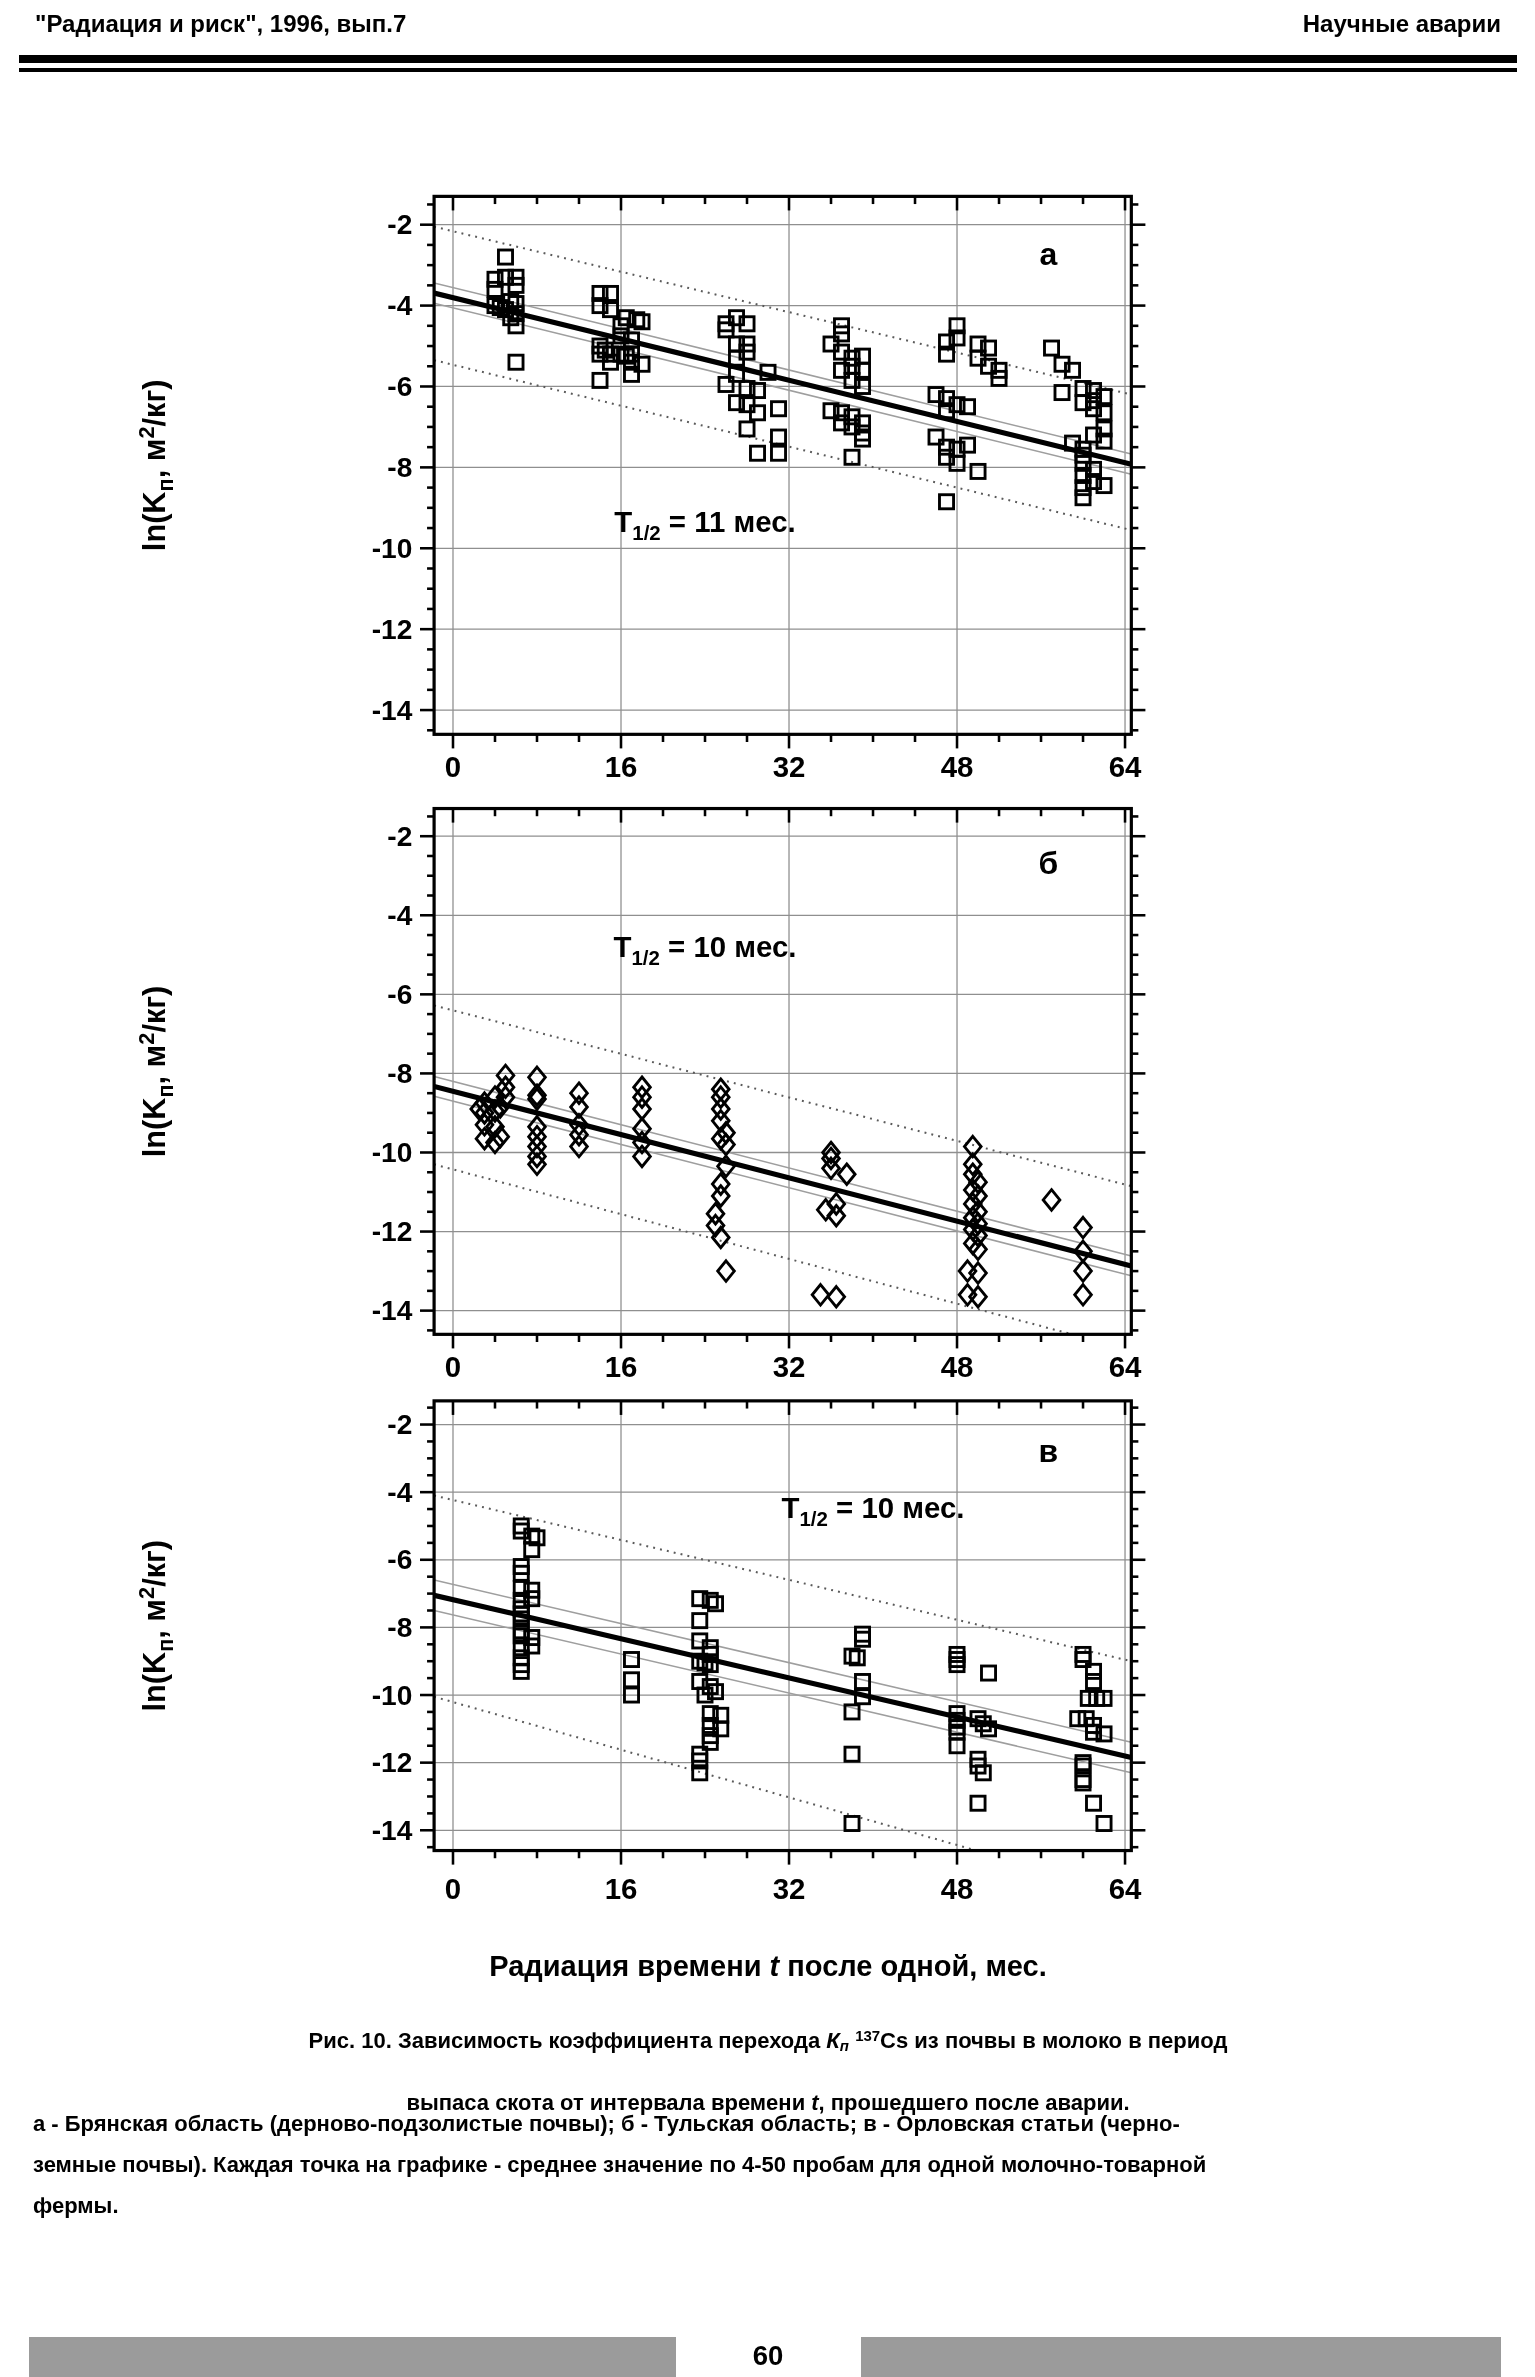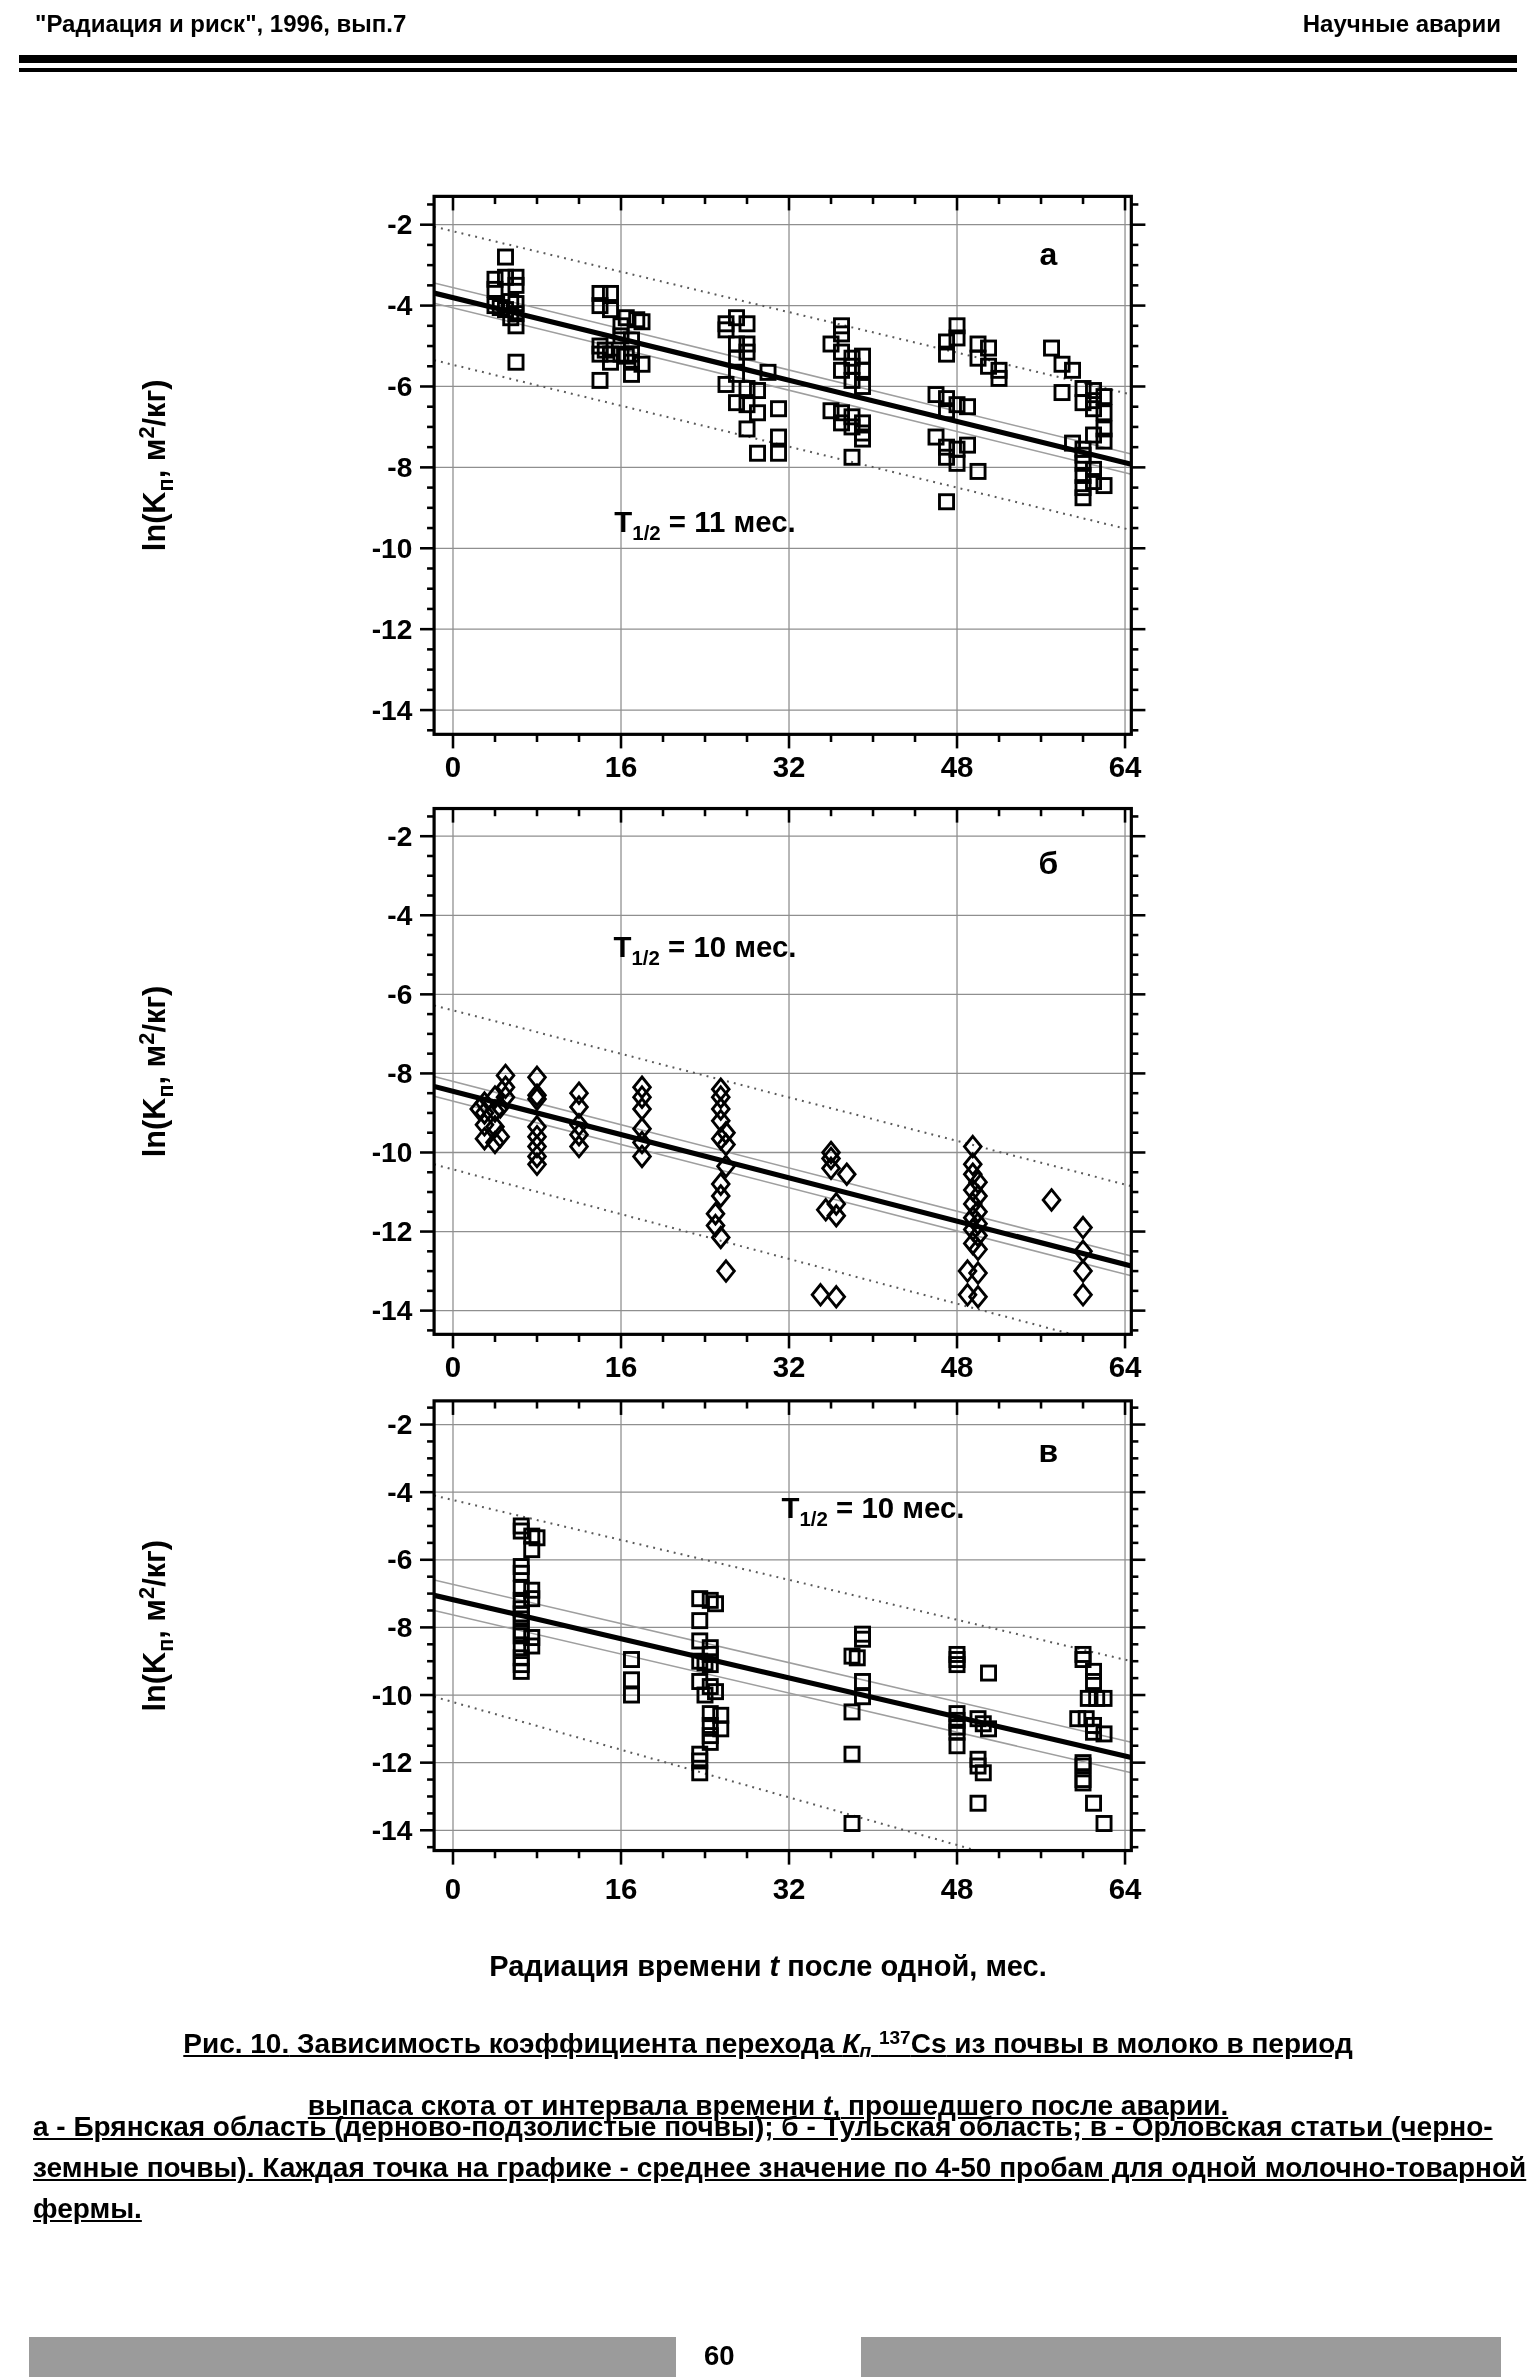--- a/index.html
+++ b/index.html
@@ -4,31 +4,31 @@
 <style>
   html,body{margin:0;padding:0;background:#fff;}
   .page{position:relative;width:1536px;height:2377px;background:#ffffff;
         font-family:"Liberation Sans",sans-serif;font-weight:700;color:#000;overflow:hidden;}
   .header{position:absolute;left:35px;right:35px;top:10.2px;display:flex;
           justify-content:space-between;font-size:24px;}
   .rule-thick{position:absolute;left:19px;right:19px;top:55px;height:8.3px;background:#000;}
   .rule-thin{position:absolute;left:19px;right:19px;top:68px;height:3.8px;background:#000;}
   #figure-svg{position:absolute;left:0;top:0;}
   .x-axis-title{position:absolute;left:0;width:1536px;top:1950px;text-align:center;font-size:29px;}
-  .cap{position:absolute;font-size:28px;white-space:nowrap;text-decoration:underline;}
+  .cap{position:absolute;font-size:22px;white-space:nowrap;}
   .cap-c{left:0;width:1536px;text-align:center;}
   .cap-l{left:33px;width:1472px;text-align:left;}
   .cap1{top:2027px;} .cap2{top:2068px;margin-top:22px;} .cap3{top:2111px;} .cap4{top:2152px;} .cap5{top:2193px;}
   .bi{font-style:italic;font-weight:700;}
   sub{font-size:68%;vertical-align:-18%;}
   sup{font-size:68%;vertical-align:40%;}
   .footer-bar{position:absolute;top:2337px;height:40px;background:#9b9b9b;}
   .footer-bar.left{left:29px;width:647px;}
   .footer-bar.right{left:861px;width:640px;}
-  .page-number{position:absolute;left:704px;width:128px;top:2340px;font-size:27.5px;}
+  .page-number{position:absolute;left:704px;width:128px;top:2340px;text-align:center;font-size:27.5px;}
 </style>
 </head>
 <body>
 
 <div class="page">
 
   <div class="header">
     <span>"Радиация и риск", 1996, вып.7</span>
     <span>Научные аварии</span>
   </div>

